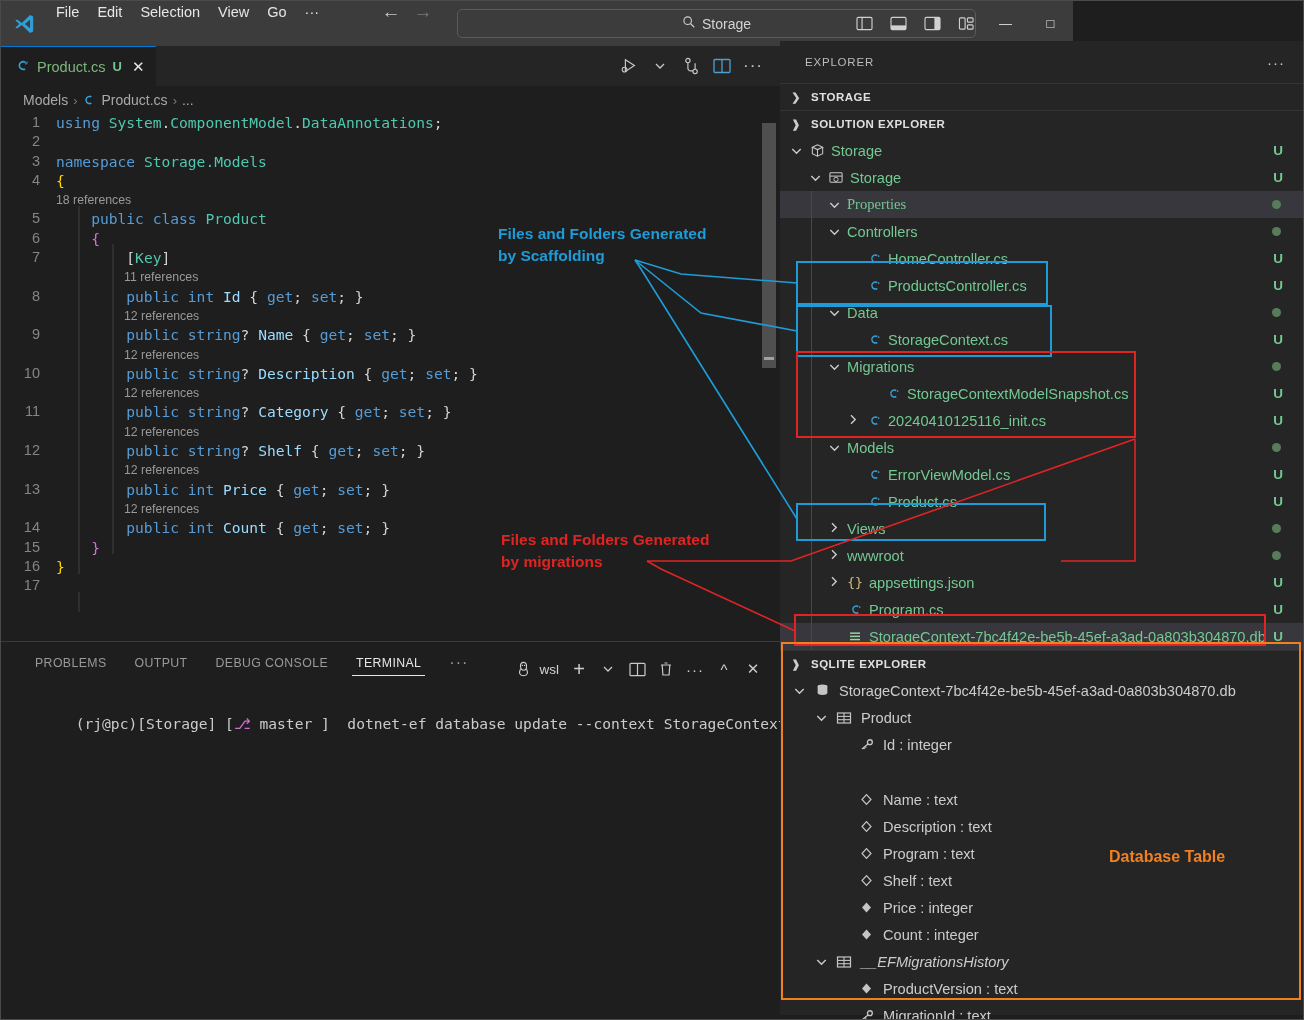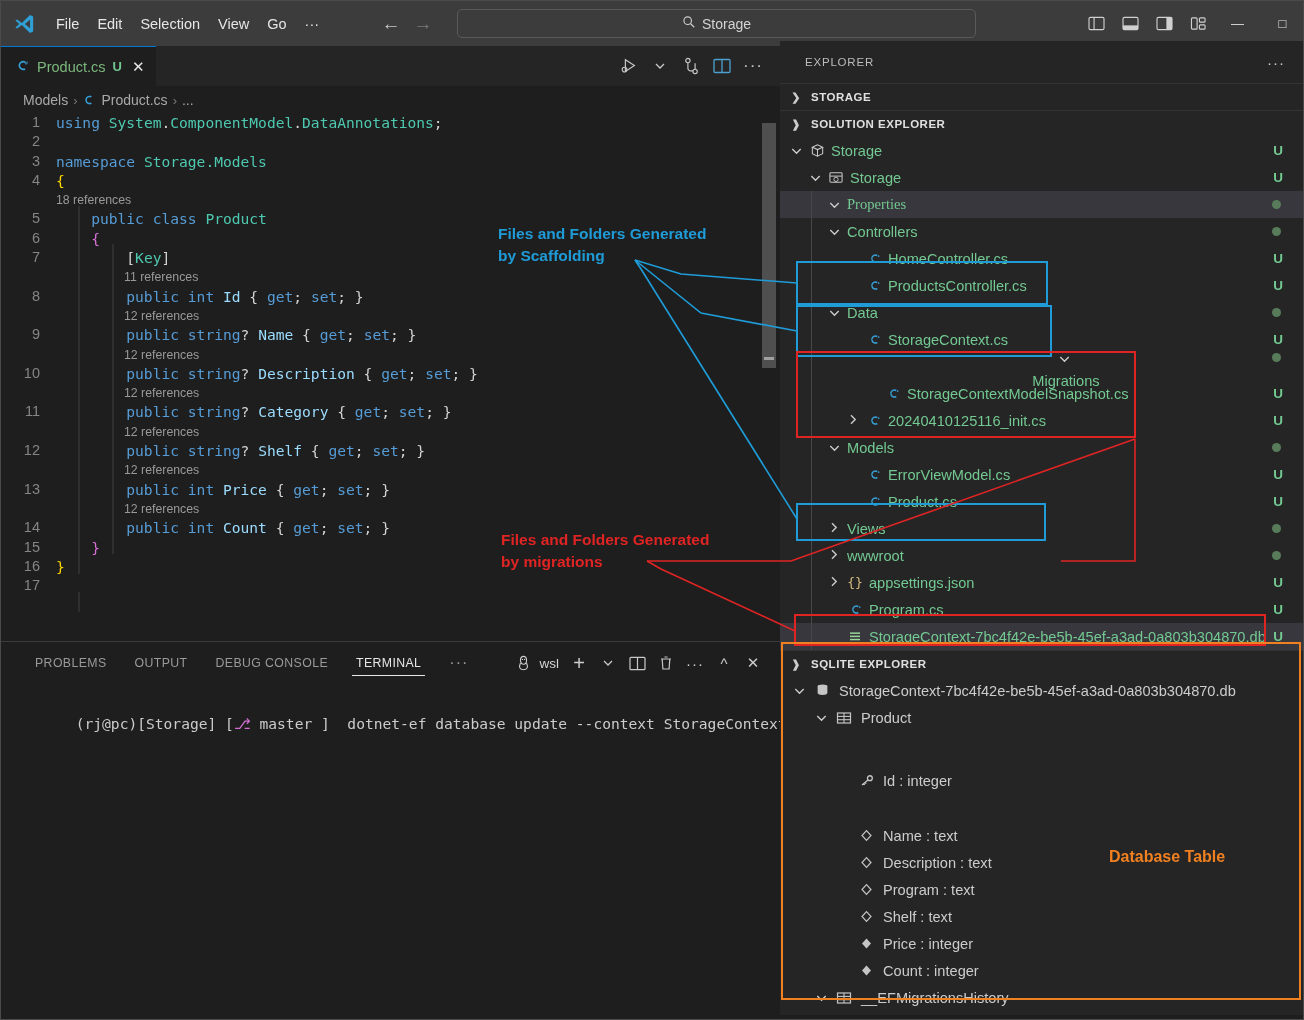--- a/index.html
+++ b/index.html
@@ -5,22 +5,22 @@
   * { box-sizing: border-box; margin:0; padding:0; }
   html,body { background:#1e1e1e; }
   body {
     width:1304px; height:1020px; position:relative; overflow:hidden;
     font-family:"Liberation Sans", sans-serif;
     color:#cccccc; font-size:13px;
     border:1px solid #4a4a4a;
   }
   
   #titlebar {
-    position:absolute; left:0; top:0; width:1304px; height:45px;
-    background:#3c3c3c; display:flex; align-items:center;
+    position:absolute; left:0; top:0; width:1072px; height:45px;
+    background:#3c3c3c; display:flex; align-items:flex-start;
   }
   #vscode-logo { width:46px; height:45px; display:flex; align-items:center; justify-content:center; }
   .menu-item {
     padding:3px 9px; font-size:14.5px; color:#e6e6e6; cursor:default; white-space:nowrap;
   }
   #nav-arrows { display:flex; align-items:center; margin-left:52px; gap:10px; }
   .navarrow { font-size:19px; color:#c9c9c9; width:22px; text-align:center; }
   .navarrow.dim { color:#7a7a7a; }
   #searchbox {
     position:absolute; left:456px; top:8px; width:519px; height:29px;
@@ -79,21 +79,21 @@
   .ann {
     position:absolute; font-weight:bold; font-size:15.5px; line-height:22px;
     font-family:"Liberation Sans", sans-serif; white-space:pre-line;
   }
   #ann-scaffold { left:497px; top:222px; color:#1f9cd8; }
   #ann-migrations { left:500px; top:528px; color:#e02424; }
   #ann-dbtable { left:1108px; top:845px; color:#f08020; font-size:16px; }
 
   
   #panel { position:absolute; left:0; top:640px; width:779px; height:379px; background:#1e1e1e; border-top:1px solid #3a3a3a;}
-  #panel-tabs { height:42px; display:flex; align-items:center; padding-left:20px; gap:0px; }
+  #panel-tabs { height:42px; display:flex; align-items:flex-end; padding-left:20px; gap:0px; }
   .ptab { font-size:12.3px; letter-spacing:.4px; color:#9a9a9a; padding:0 14px; height:42px; display:flex; align-items:center; position:relative;}
   .ptab.active { color:#e7e7e7; }
   .ptab.active::after { content:""; position:absolute; left:10px; right:10px; bottom:8px; height:1.5px; background:#e7e7e7;}
   #panel-actions { margin-left:auto; display:flex; align-items:center; gap:3px; padding-right:14px;}
   .pa-icon { width:26px; height:30px; display:flex; align-items:center; justify-content:center; color:#cccccc; font-size:15px;}
   #wsl-label { color:#d4d4d4; font-size:13.5px; margin-right:4px; }
   #term-body { padding:14px 0 0 22px; font-family:"DejaVu Sans Mono", monospace; font-size:14.6px; color:#cccccc; }
   #term-line { white-space:pre; }
   .tg { color:#cccccc; }
   .tbranch { color:#d16fd1; }
@@ -488,21 +488,21 @@
         <span class="arrow"></span>
         <span class="ficon">
           <svg width="15" height="15" viewBox="0 0 16 16">
             <path d="M11.4 4A4.6 4.6 0 1 0 11.4 12L10.4 10.4A2.9 2.9 0 1 1 10.4 5.6Z" fill="#36a0d8"></path>
             <circle cx="12.4" cy="5.4" r="0.9" fill="#36a0d8"></circle>
           </svg>
         </span>
         <span class="label">StorageContext.cs</span>
         <span class="badge">U</span>
       </div>
-      <div class="tree-row" style="padding-left: 44px; flex-direction: column;">
+      <div class="tree-row" style="padding-left: 44px;">
         <span class="arrow"><svg width="11" height="8" viewBox="0 0 11 8">
             <path d="M1.3 2 L5.5 6.2 L9.7 2" stroke="#cccccc" stroke-width="1.4" fill="none"></path>
           </svg></span>
         <span class="label">Migrations</span>
         <span class="dotbadge"></span>
       </div>
       <div class="tree-row" style="padding-left: 82px;">
         <span class="arrow"></span>
         <span class="ficon">
           <svg width="15" height="15" viewBox="0 0 16 16">
@@ -631,21 +631,21 @@
         <span class="sicon">
           <svg width="16" height="14" viewBox="0 0 16 14">
             <rect x="1.5" y="2" width="13" height="10" fill="none" stroke="#c5c5c5" stroke-width="1.2"></rect>
             <line x1="1.5" y1="5.4" x2="14.5" y2="5.4" stroke="#c5c5c5" stroke-width="1.1"></line>
             <line x1="1.5" y1="8.7" x2="14.5" y2="8.7" stroke="#c5c5c5" stroke-width="1.1"></line>
             <line x1="8" y1="2" x2="8" y2="12" stroke="#c5c5c5" stroke-width="1.1"></line>
           </svg>
         </span>
         <span style="padding-left: 5px;">Product</span>
       </div>
-      <div class="sqlite-row" style="padding-left: 52px; margin-top: 36px;">
+      <div class="sqlite-row" style="padding-left: 52px;">
         <span class="arrow"></span>
         <span class="sicon">
           <svg width="15" height="14" viewBox="0 0 16 14">
             <circle cx="11.6" cy="4" r="2.6" fill="none" stroke="#c5c5c5" stroke-width="1.4"></circle>
             <path d="M9.6 6 L3.2 11.2 M4.6 9.6 l1.6 1.5 M6.2 8.3 l1.5 1.5" stroke="#c5c5c5" stroke-width="1.4" fill="none"></path>
           </svg>
         </span>
         <span style="padding-left: 5px;">Id : integer</span>
       </div>
       <div class="sqlite-row" style="padding-left: 52px; margin-top: 28px;">
@@ -695,21 +695,21 @@
       </div>
       <div class="sqlite-row" style="padding-left: 52px;">
         <span class="arrow"></span>
         <span class="sicon">
           <svg width="13" height="13" viewBox="0 0 13 13">
             <path d="M6.5 1.6 L11 6.5 L6.5 11.4 L2 6.5 Z" fill="#c5c5c5"></path>
           </svg>
         </span>
         <span style="padding-left: 5px;">Count : integer</span>
       </div>
-      <div class="sqlite-row" style="padding-left: 30px;">
+      <div class="sqlite-row" style="padding-left: 30px; font-style: italic;">
         <span class="arrow"><svg width="11" height="8" viewBox="0 0 11 8">
             <path d="M1.3 2 L5.5 6.2 L9.7 2" stroke="#cccccc" stroke-width="1.4" fill="none"></path>
           </svg></span>
         <span class="sicon">
           <svg width="16" height="14" viewBox="0 0 16 14">
             <rect x="1.5" y="2" width="13" height="10" fill="none" stroke="#c5c5c5" stroke-width="1.2"></rect>
             <line x1="1.5" y1="5.4" x2="14.5" y2="5.4" stroke="#c5c5c5" stroke-width="1.1"></line>
             <line x1="1.5" y1="8.7" x2="14.5" y2="8.7" stroke="#c5c5c5" stroke-width="1.1"></line>
             <line x1="8" y1="2" x2="8" y2="12" stroke="#c5c5c5" stroke-width="1.1"></line>
           </svg>

